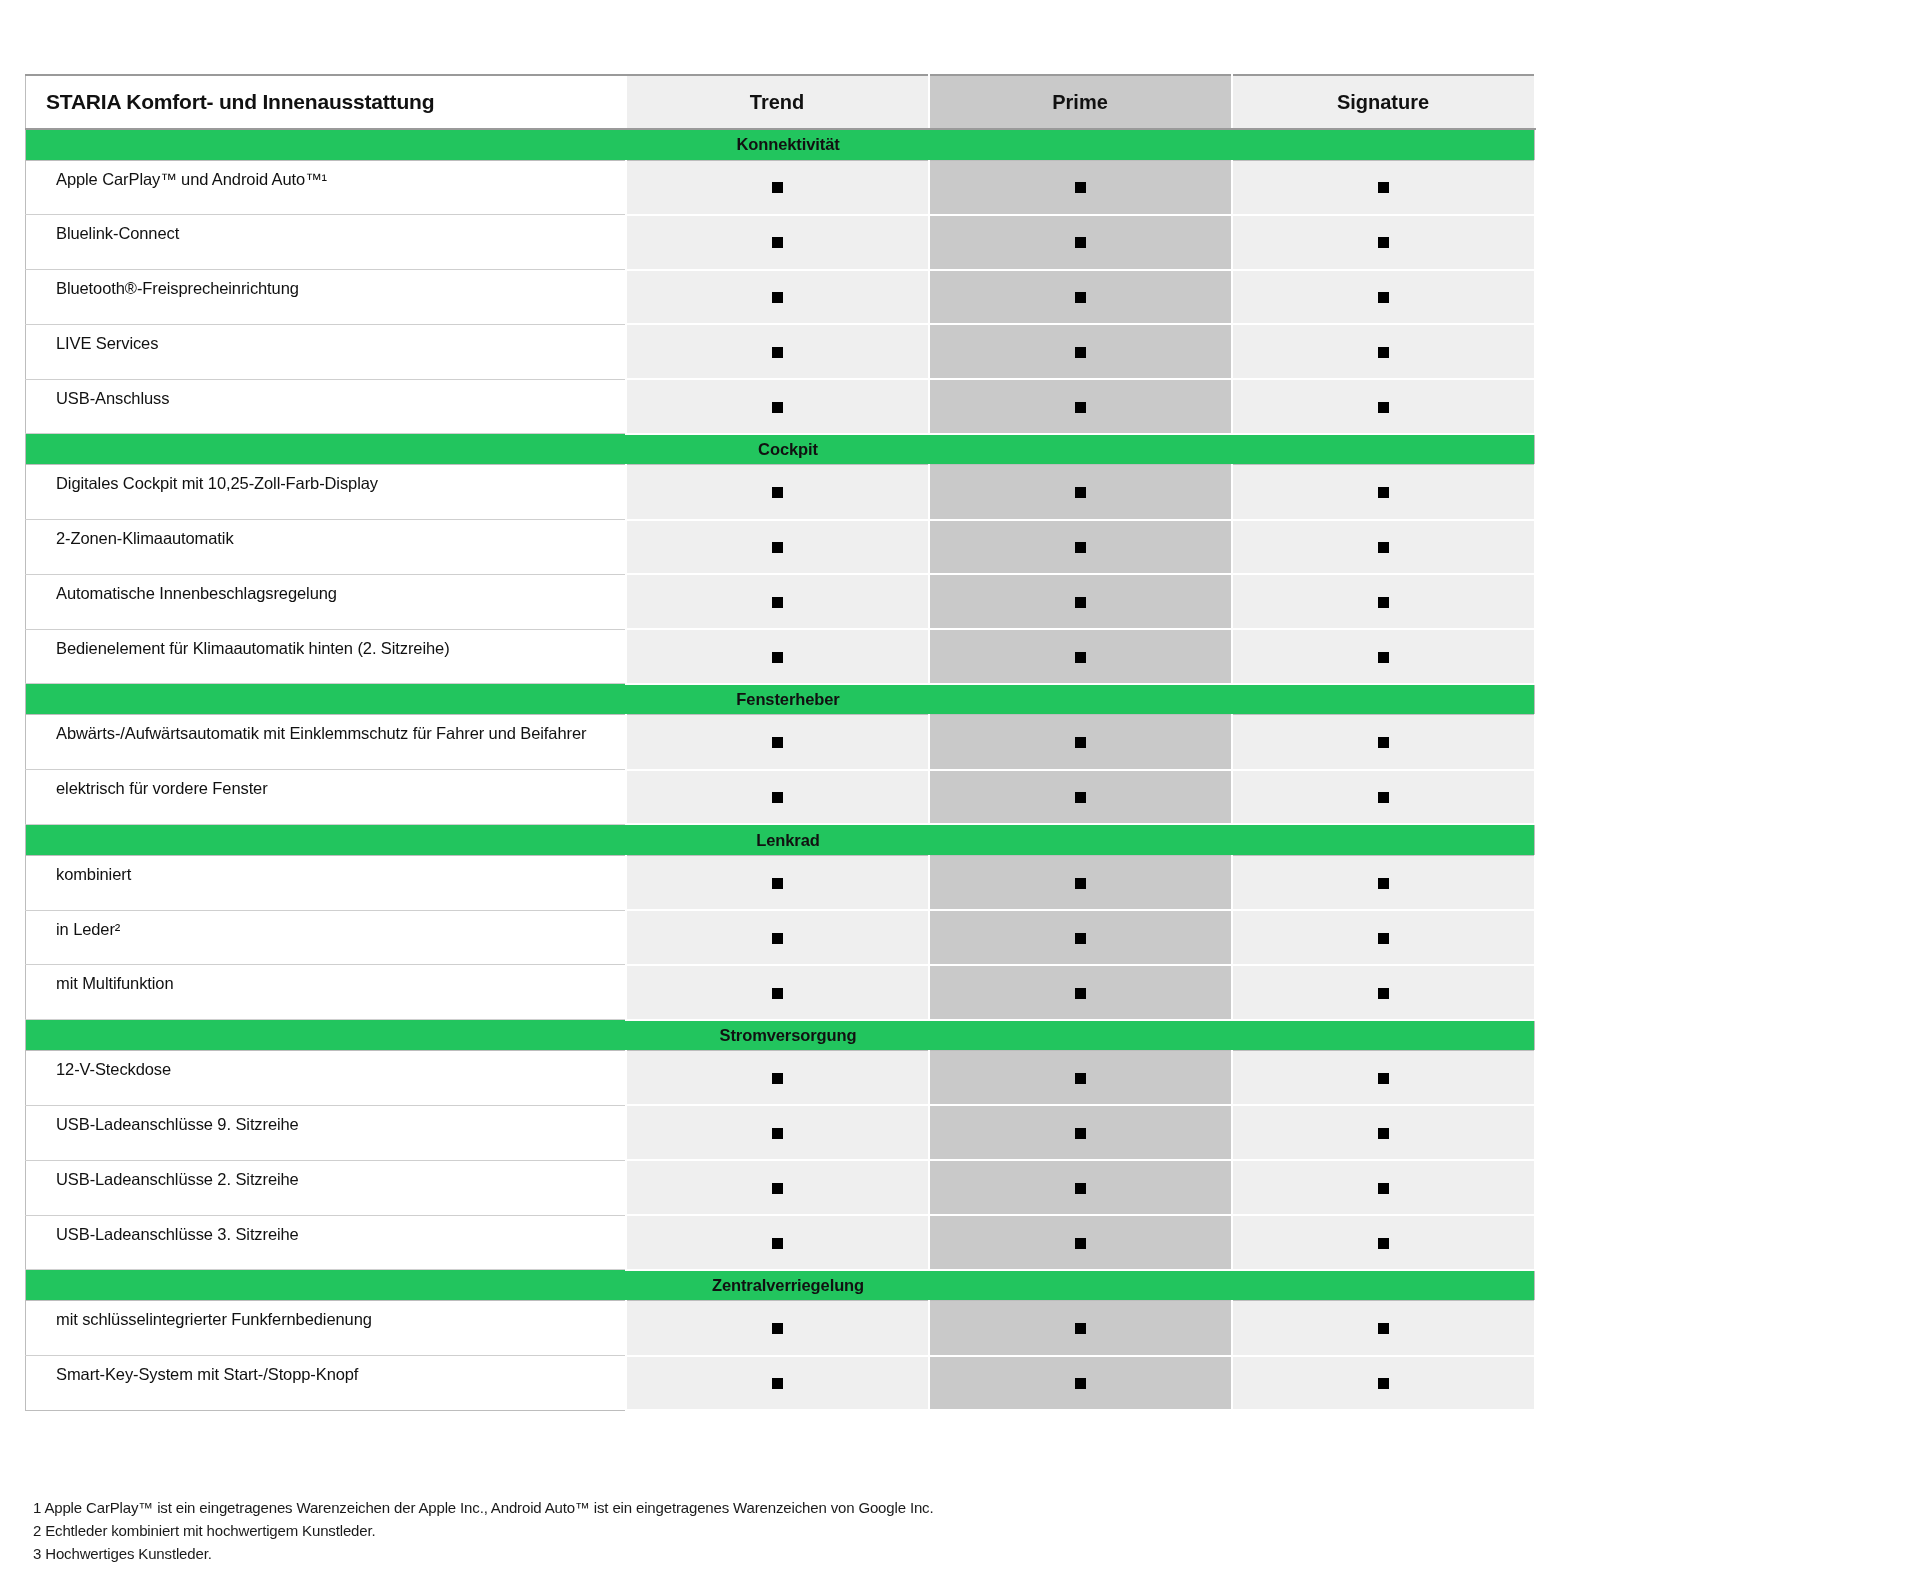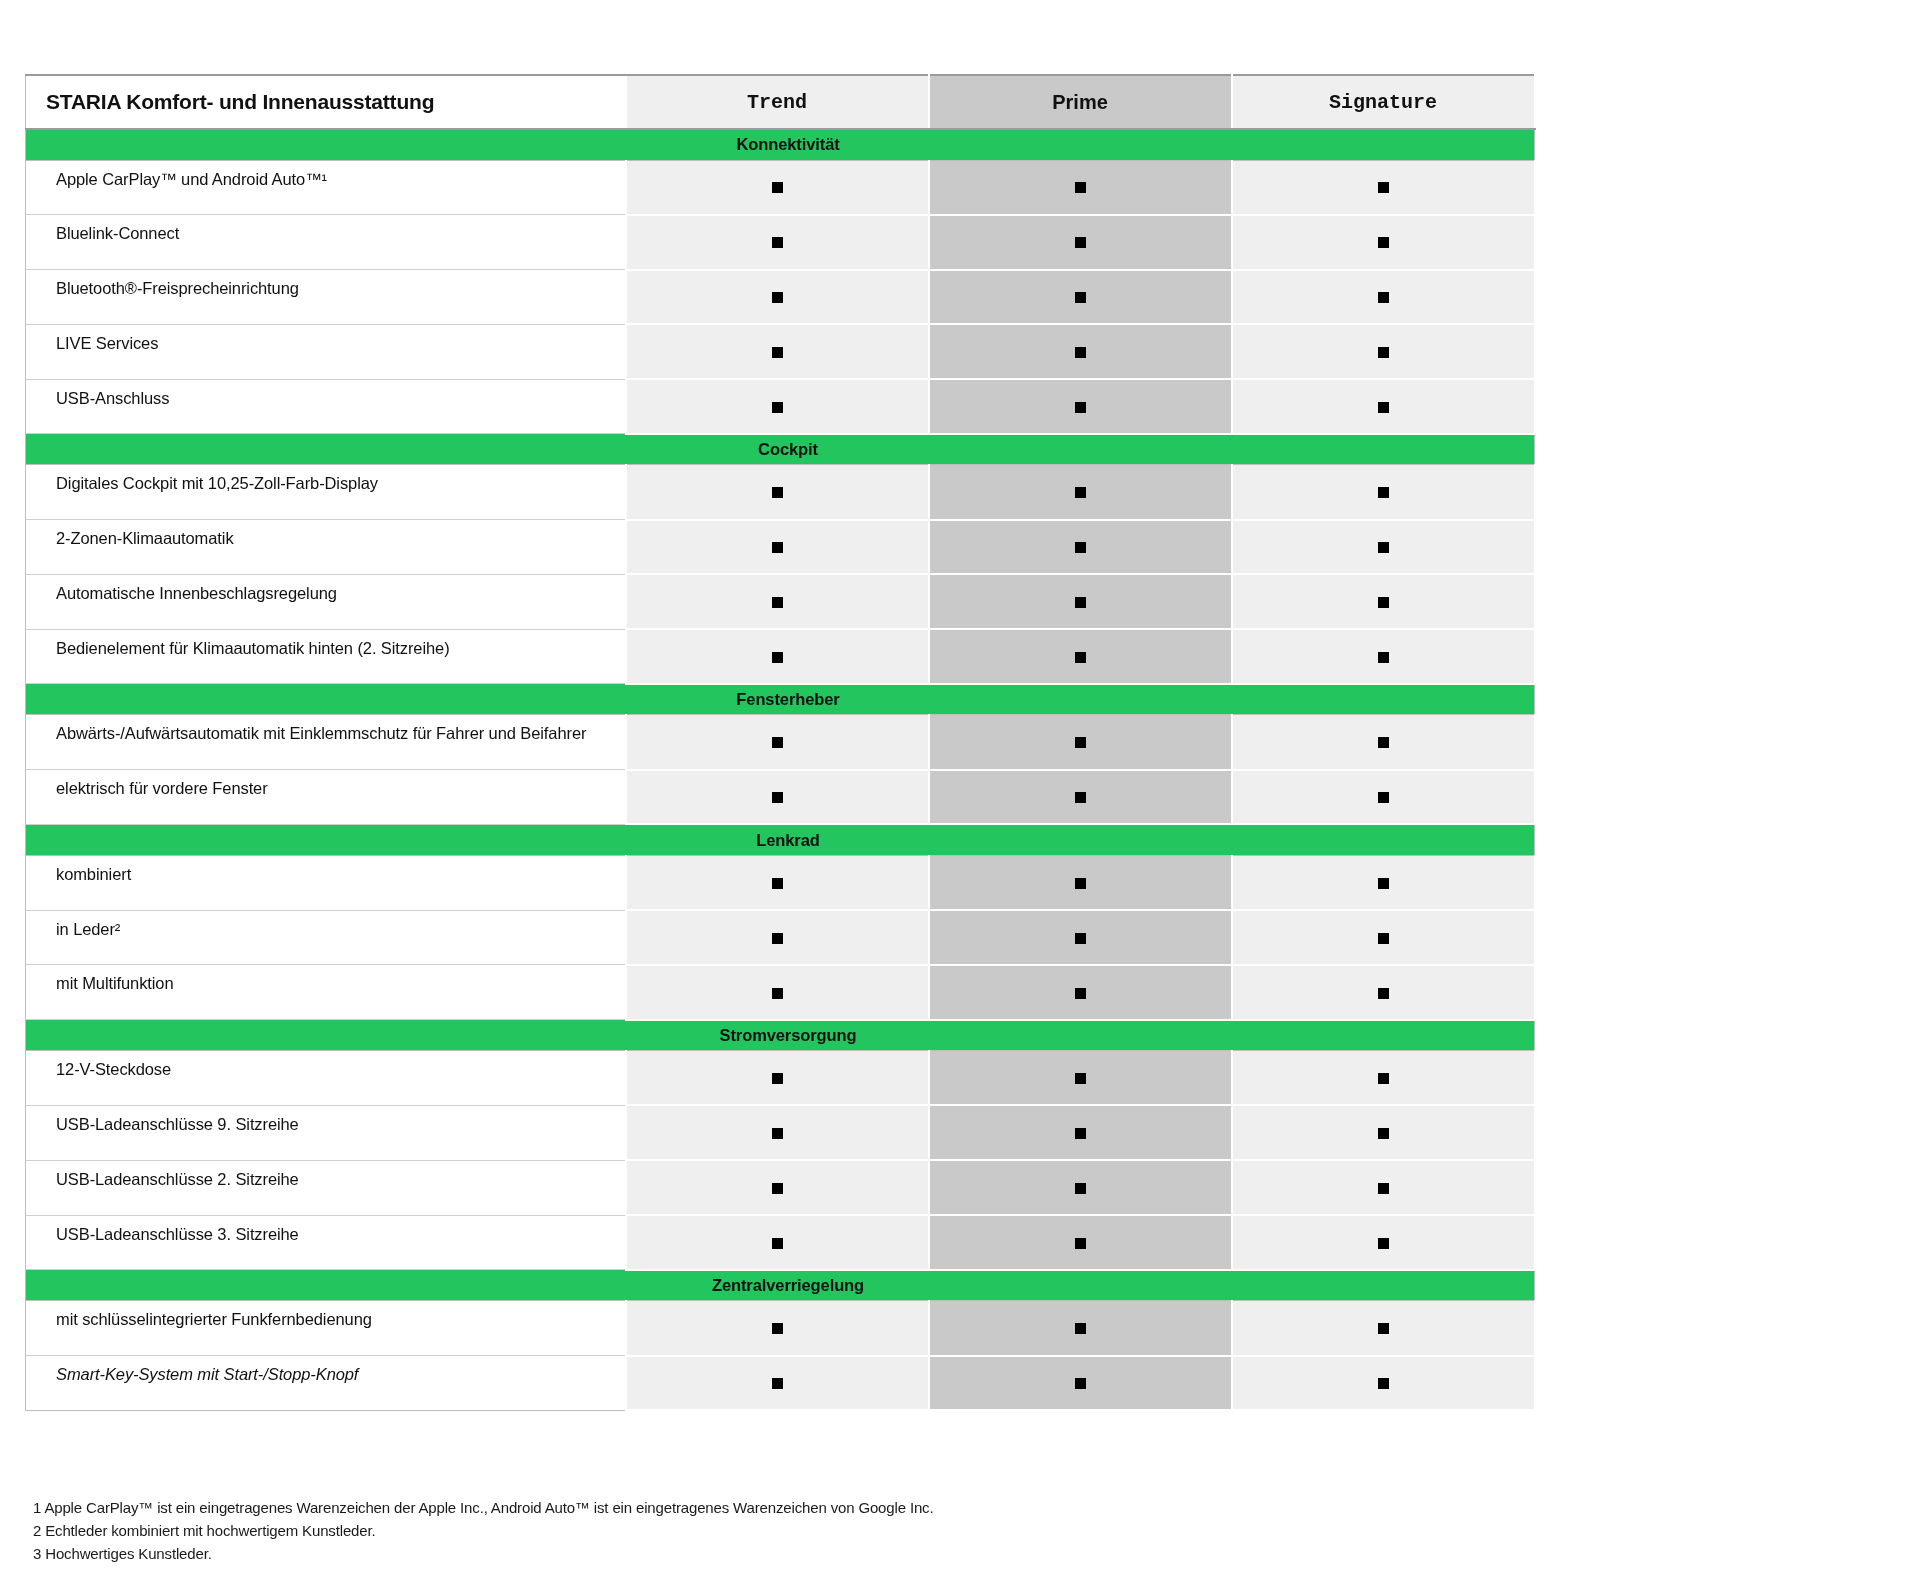--- a/index.html
+++ b/index.html
@@ -52,21 +52,21 @@
     font-size: 20px;
     font-weight: bold;
     text-align: center;
     vertical-align: middle;
     color: #111111;
     border-top: 2px solid #9a9a9a;
     border-bottom: 2px solid #9a9a9a;
     border-left: 2px solid #ffffff;
     border-right: 2px solid #ffffff;
   }
-  .hdr-trim-cell.light { background: #efefef; font-family: Liberation Mono, monospace; }
+  .hdr-trim-cell.light { background: #efefef; }
   .hdr-trim-cell.dark  { background: #c9c9c9; }
 
   
   .sect-cell {
     height: 31px;
     background: #22c55e;
     border-bottom: 1px solid #bdbdbd;
     border-left: 1px solid #bdbdbd;
     border-right: 1px solid #bdbdbd;
     padding: 0 0 0 16px;
@@ -105,21 +105,21 @@
   .feat-mark.dark  { background: #c9c9c9; }
 
   .mark-sq {
     display: inline-block;
     width: 11px;
     height: 11px;
     background: #000000;
     vertical-align: middle;
   }
 
-  tr.last-row .feat-label { border-bottom: 1px solid #bdbdbd; font-style: italic; }
+  tr.last-row .feat-label { border-bottom: 1px solid #bdbdbd; }
 
   
   .footnotes {
     position: absolute;
     left: 33px;
     top: 1496px;
     width: 1400px;
   }
   .footnote-line {
     font-size: 15px;

